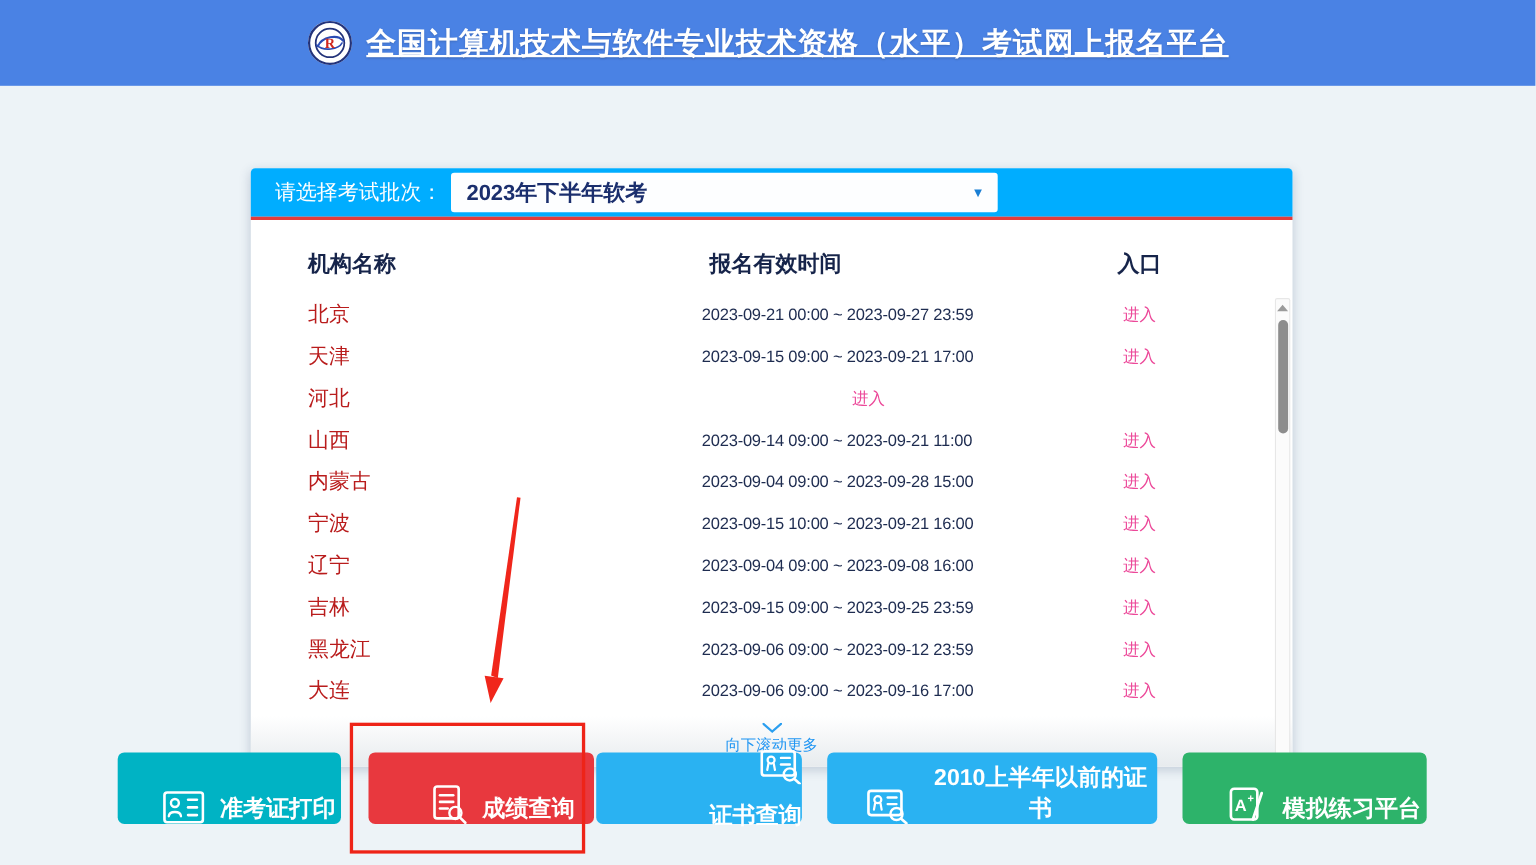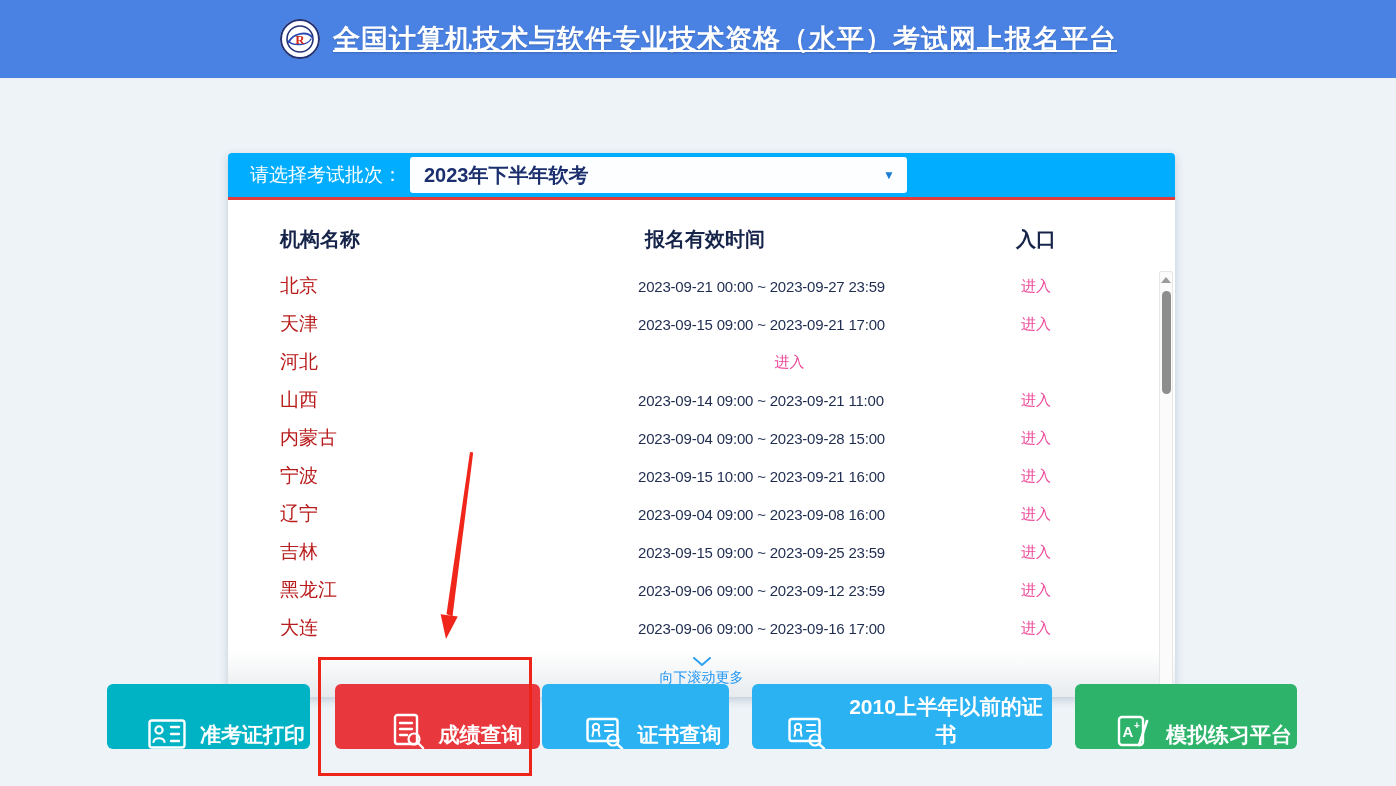--- a/index.html
+++ b/index.html
@@ -55,21 +55,21 @@
   .sbar .thumb { width:9px; margin:8px auto 0 auto; height:103px; background:#8d8d8d; border-radius:5px; }
 
   
   .fbtn { position:absolute; top:684px; height:65px; border-radius:6px; border:none;
           display:flex; align-items:flex-end; justify-content:center; gap:14px;
           color:#ffffff; font-size:21px; font-weight:600; cursor:pointer;
           font-family:"Liberation Sans","DejaVu Sans",sans-serif;padding-left:36px; }
   .fbtn svg { flex:0 0 auto; }
   .b1 { left:107px;  width:203px; }
   .b2 { left:335px;  width:205px; }
-  .b3 { left:542px;  width:187px; }
+  .b3 { left:542px;  width:187px;flex-direction:column; }
   .b4 { left:752px;  width:300px; }
   .b5 { left:1075px; width:222px; }
 
   
   .hl-box { position:absolute; left:318px; top:657px; width:214px; height:119px;
             border:3px solid #ee2418; pointer-events:none; }
   .arrow-svg { position:absolute; left:0; top:0; width:1396px; height:786px; pointer-events:none; }
 </style>
 </head>
 <body>

